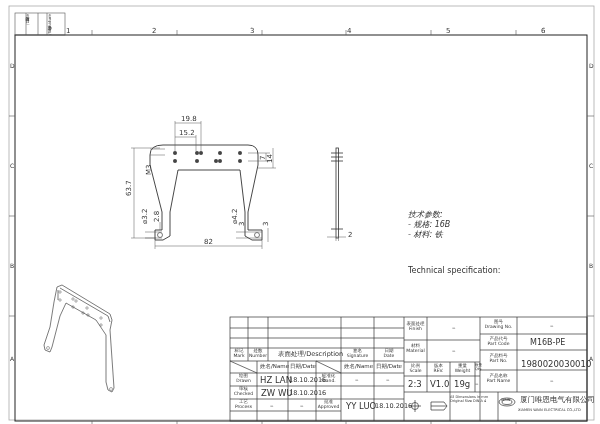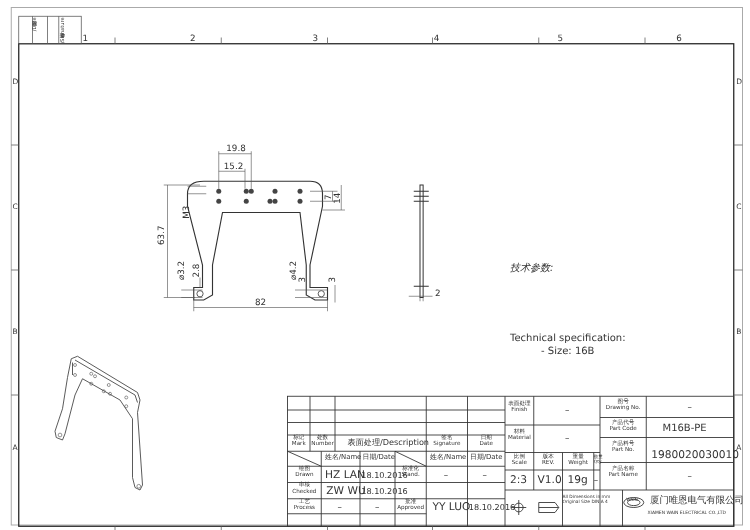--- a/index.html
+++ b/index.html
@@ -223,24 +223,25 @@
 <div class="tb" style="left:10px;top:356px;font-size:6px;">A</div>
 <div class="tb" style="left:589px;top:63px;font-size:6px;">D</div>
 <div class="tb" style="left:589px;top:163px;font-size:6px;">C</div>
 <div class="tb" style="left:589px;top:263px;font-size:6px;">B</div>
 <div class="tb" style="left:589px;top:356px;font-size:6px;">A</div>
 <div class="tb" style="left:26px;top:14px;font-size:4px;writing-mode:vertical-rl;transform:rotate(180deg);">日期/Date</div>
 <div class="tb" style="left:48px;top:14px;font-size:4px;writing-mode:vertical-rl;transform:rotate(180deg);">签名/Signature</div>
 
 <div class="spec" style="left:408px;top:210px;font-style:italic;">
   <div>技术参数:</div>
+  <div>- 规格: 16B</div>
+  <div>- 材料: 铁</div>
 </div>
-<div class="spec" style="left:408px;top:266px;text-align:center;">
+<div class="spec" style="left:408px;top:266px;">
   <div>Technical specification:</div>
-  <div>- Size: 16B</div>
 </div>
 
 <div class="tb tbsmall" style="left:230px;top:349px;width:18px;white-space:pre;">标记
 Mark</div>
 <div class="tb tbsmall" style="left:248px;top:349px;width:20px;white-space:pre;">处数
 Number</div>
 <div class="tb" style="left:278px;top:351px;font-size:6.5px;">表面处理/Description</div>
 <div class="tb tbsmall" style="left:341px;top:349px;width:33px;white-space:pre;">签名
 Signature</div>
 <div class="tb tbsmall" style="left:374px;top:349px;width:30px;white-space:pre;">日期

